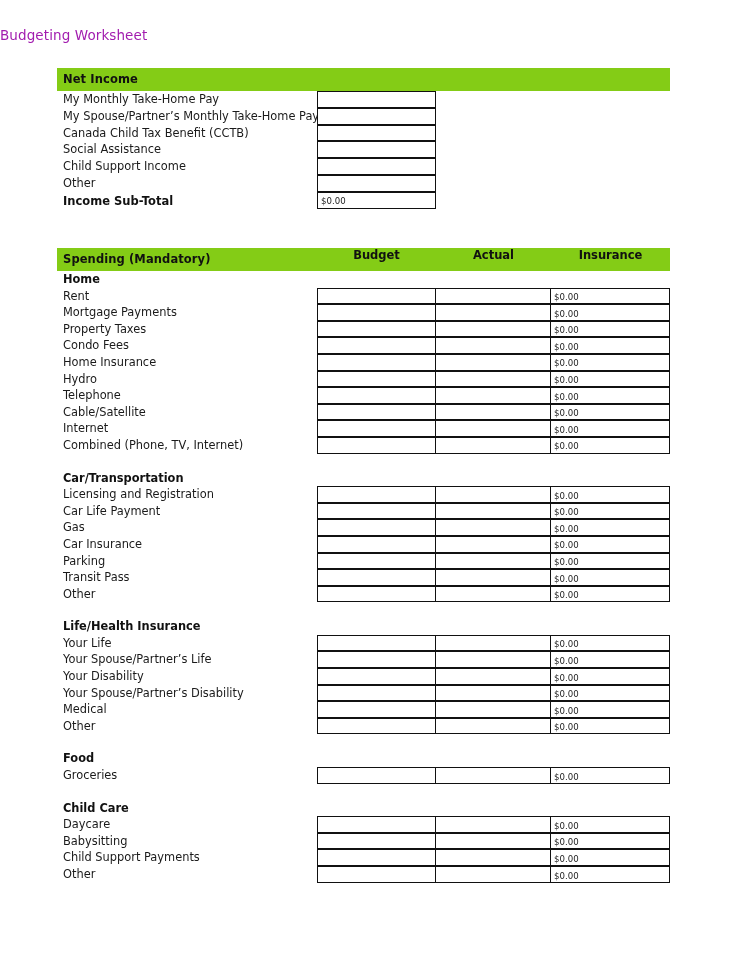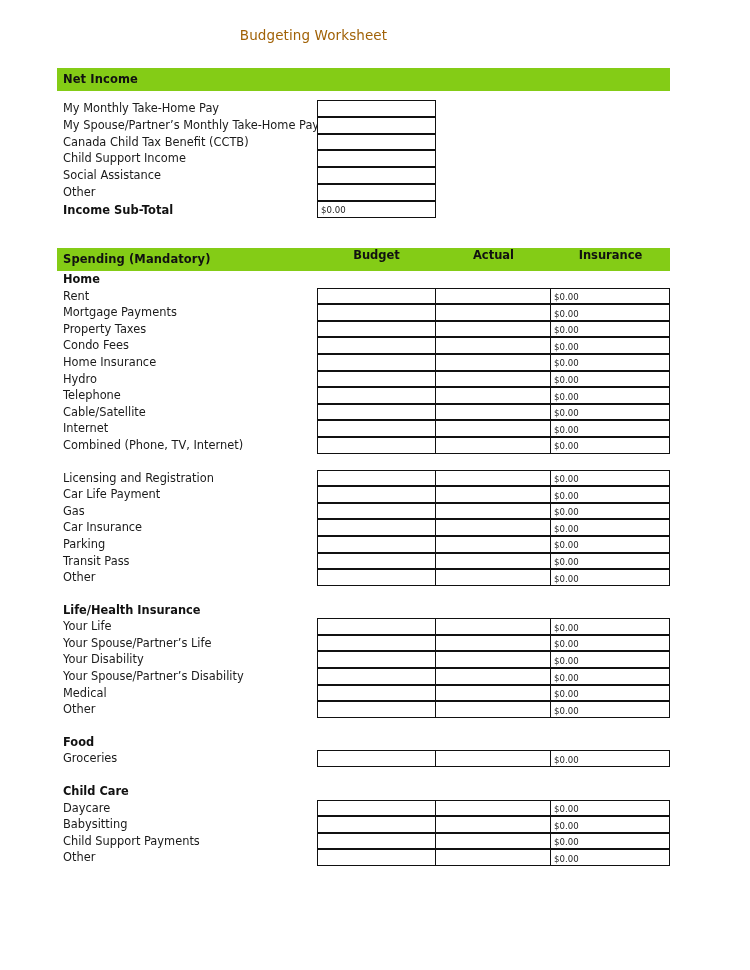--- a/index.html
+++ b/index.html
@@ -15,25 +15,25 @@
     position: relative;
     overflow: hidden;
   }
 
   
   .page-title {
     position: absolute;
     top: 27px;
     left: 0;
     width: 627px;
-    text-align: center;
+    text-align: left;
     font-size: 13.5px;
     font-weight: 400;
     letter-spacing: 0.1px;
-    color: #a16207;
+    color: #a21caf;
   }
 
   
   .band {
     background: #84cc16;
     height: 23px;
     position: relative;
     width: 613px;
   }
   .band-title {
@@ -59,21 +59,21 @@
 
   
   .income-block {
     position: absolute;
     left: 57px;
     top: 68px;
     width: 613px;
   }
   .income-rows {
     position: relative;
-    margin-top: 9px;
+    margin-top: 0;
   }
   .income-row {
     position: relative;
     height: 16.8px;
   }
   .income-label {
     position: absolute;
     left: 6px;
     top: 1px;
     font-size: 11.4px;
@@ -198,25 +198,25 @@
       </div>
       <div class="income-row">
         <div class="income-label">My Spouse/Partner’s Monthly Take-Home Pay</div>
         <div class="income-box"></div>
       </div>
       <div class="income-row">
         <div class="income-label">Canada Child Tax Benefit (CCTB)</div>
         <div class="income-box"></div>
       </div>
       <div class="income-row">
+        <div class="income-label">Social Assistance</div>
+        <div class="income-box"></div>
+      </div>
+      <div class="income-row">
         <div class="income-label">Child Support Income</div>
-        <div class="income-box"></div>
-      </div>
-      <div class="income-row">
-        <div class="income-label">Social Assistance</div>
         <div class="income-box"></div>
       </div>
       <div class="income-row">
         <div class="income-label">Other</div>
         <div class="income-box"></div>
       </div>
     </div>
   <div class="subtotal-row">
     <div class="subtotal-label">Income Sub-Total</div>
     <div class="subtotal-box">
@@ -313,20 +313,23 @@
           <div class="srow-label">Combined (Phone, TV, Internet)</div>
           <div class="cell cell-budget"></div>
           <div class="cell cell-actual"></div>
           <div class="cell cell-diff">
             <div class="cell-diff-value">$0.00</div>
           </div>
         </div>
       </div>
       <div class="group-gap"></div>
       <div class="group">
+        <div class="group-heading">
+          <span>Car/Transportation</span>
+        </div>
         <div class="srow">
           <div class="srow-label">Licensing and Registration</div>
           <div class="cell cell-budget"></div>
           <div class="cell cell-actual"></div>
           <div class="cell cell-diff">
             <div class="cell-diff-value">$0.00</div>
           </div>
         </div>
         <div class="srow">
           <div class="srow-label">Car Life Payment</div>

